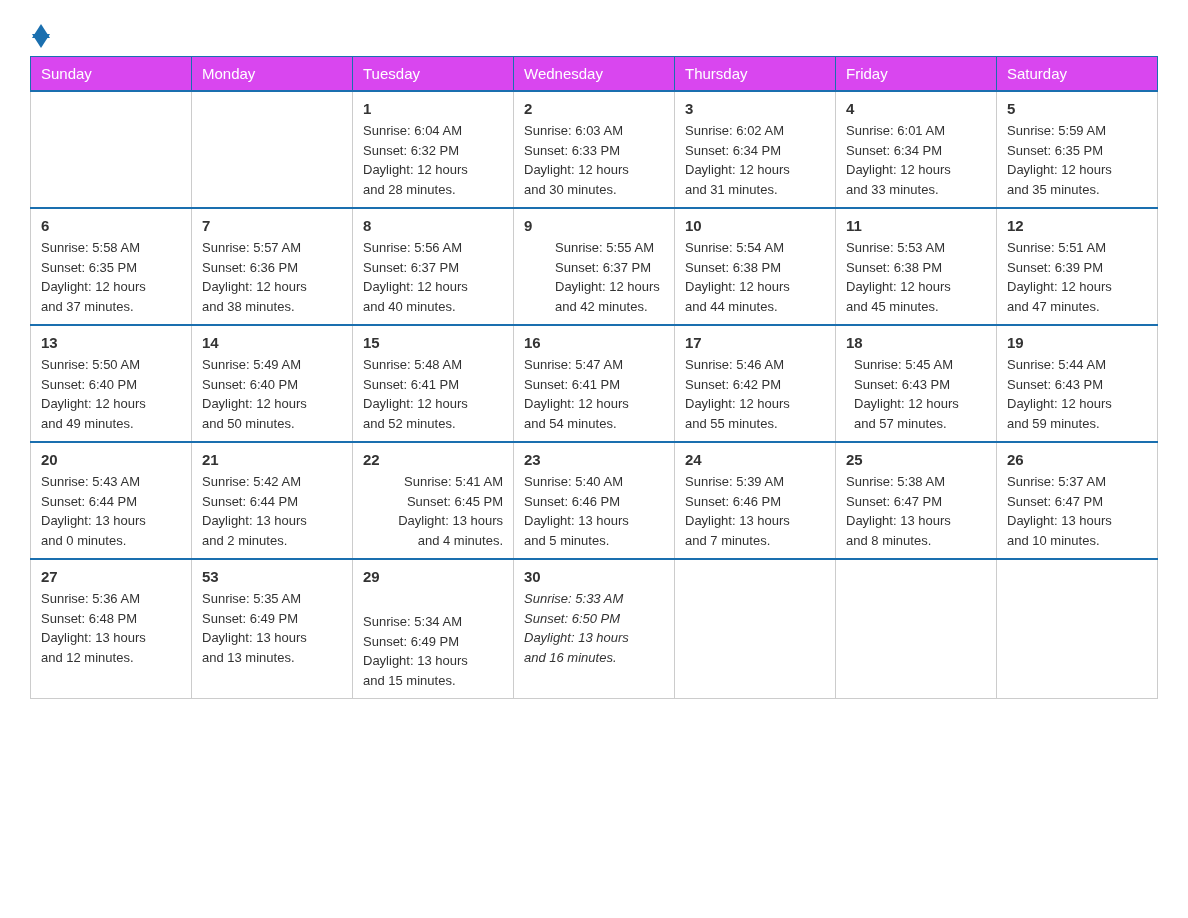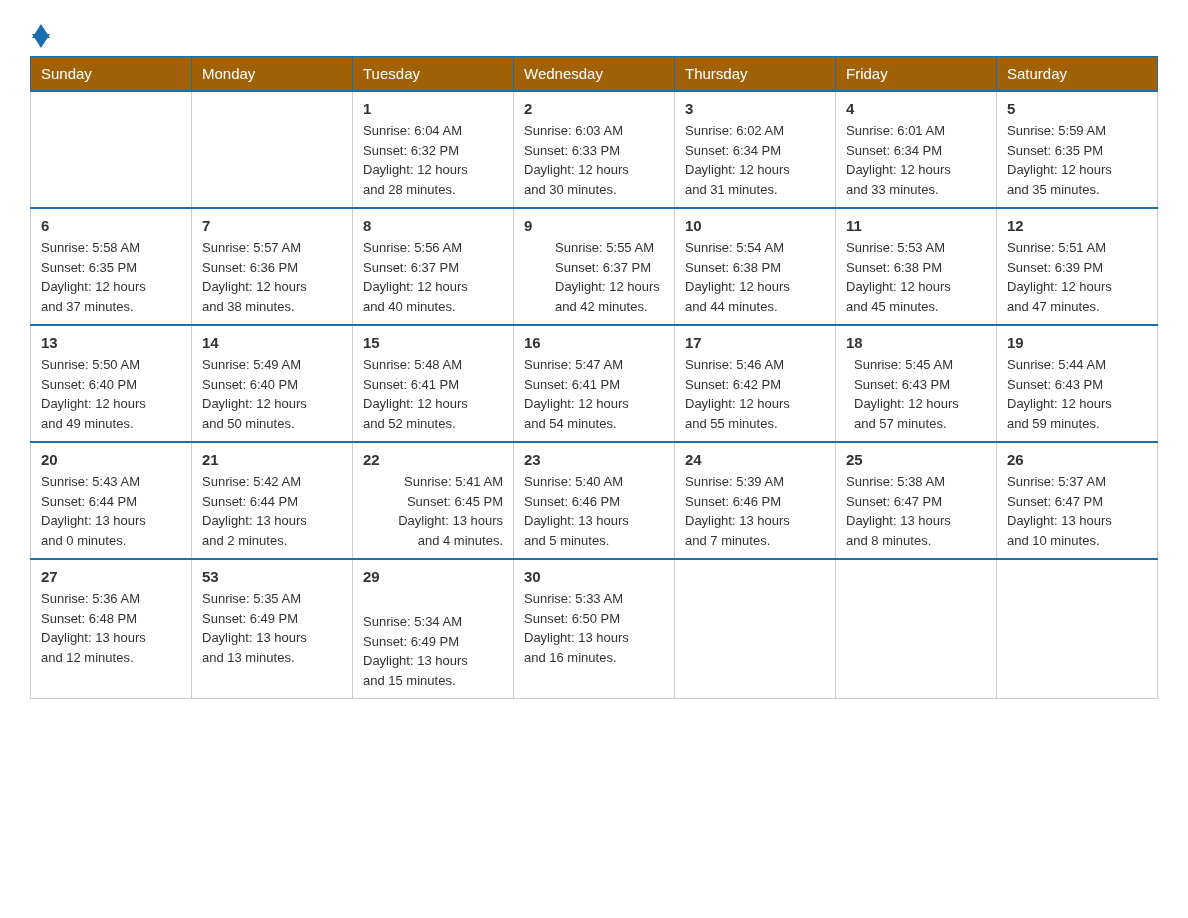--- a/index.html
+++ b/index.html
@@ -45,21 +45,21 @@
       font-size: 20px;
       color: #555;
       margin-top: 4px;
     }
     .calendar-table {
       width: 100%;
       border-collapse: collapse;
       margin-top: 12px;
     }
     .calendar-table thead tr th {
-      background-color: #a16207;
+      background-color: #d946ef;
       color: #fff;
       font-size: 15px;
       font-weight: normal;
       padding: 8px 10px;
       text-align: left;
       border: 1px solid #1a6faf;
     }
     .calendar-table tbody tr td {
       vertical-align: top;
       padding: 8px 10px;
@@ -333,21 +333,21 @@
         </td>
         <td>
           <span class="day-number">29</span>
           <div class="day-info" style="white-space: pre-line; margin-top: 27px;">Sunrise: 5:34 AM
 Sunset: 6:49 PM
 Daylight: 13 hours
 and 15 minutes.</div>
         </td>
         <td>
           <span class="day-number">30</span>
-          <div class="day-info" style="white-space: pre-line;">Sunrise: 5:33 AM
+          <div class="day-info" style="white-space: pre-line; font-style: italic;">Sunrise: 5:33 AM
 Sunset: 6:50 PM
 Daylight: 13 hours
 and 16 minutes.</div>
         </td>
         <td class="empty-cell"></td>
         <td class="empty-cell"></td>
         <td class="empty-cell"></td>
       </tr>
     </tbody>
 </table>

